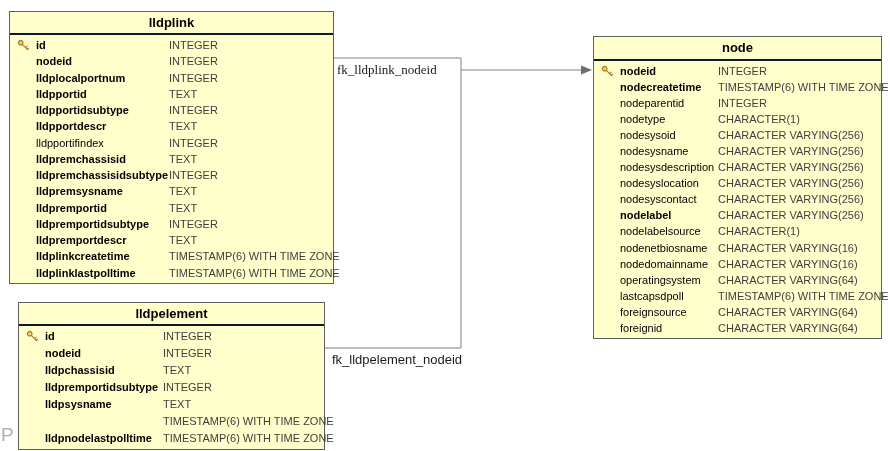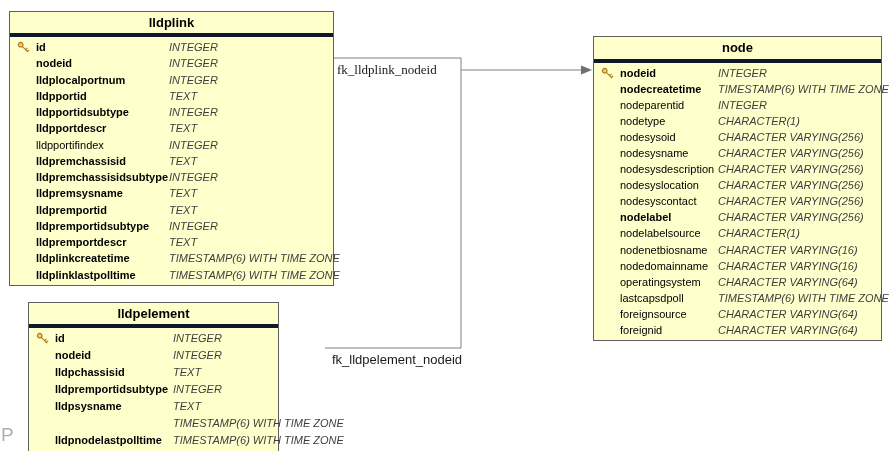--- a/index.html
+++ b/index.html
@@ -21,34 +21,34 @@
   .fk-label.link{left:337px;top:62px;font-family:Liberation Serif, serif;}
   .fk-label.element{left:332px;top:352px;text-align:center;}
   
   .tbl{
     position:absolute;z-index:2;background:#FFFFCC;border:1px solid #5f5f5f;
     box-sizing:border-box;
   }
   .tbl .title{
     height:var(--hh);line-height:var(--hh);text-align:center;
     font-weight:bold;font-size:13px;color:#000;
-    border-bottom:4px solid #0f172a;
+    border-bottom:2px solid #0f172a;
   }
   .tbl .rows{padding:2px 0 2px 0;}
   .row{
     position:relative;height:var(--rh);line-height:var(--rh);
     font-size:11px;white-space:nowrap;color:#000;
   }
   .row .keycell{position:absolute;left:7px;top:2px;width:13px;height:13px;}
   .row .keycell svg{display:block;width:13px;height:13px;}
   .row .colname{position:absolute;left:26px;}
   .row.bold .colname{font-weight:bold;}
-  .row .coltype{position:absolute;left:var(--typecol);color:#3e3e3e;font-style:italic;}
+  .row .coltype{position:absolute;left:var(--typecol);color:#3e3e3e;}
   .tbl-lldplink   {left:9px;  top:11px;  width:325px; --hh:21px; --rh:16.25px; --typecol:159px;}
-  .tbl-lldpelement{left:28px; top:302px; width:251px; --hh:21px; --rh:17.05px; --typecol:144px;}
+  .tbl-lldpelement{left:18px; top:302px; width:307px; --hh:21px; --rh:17.05px; --typecol:144px;}
   .tbl-node       {left:593px;top:36px;  width:289px; --hh:22px; --rh:16.05px; --typecol:124px;}
 </style>
 </head>
 <body>
 
 <div style="position:absolute;inset:0;">
 
   <div class="watermark">P</div>
 
   <svg class="wires" width="890" height="451" viewBox="0 0 890 451">

